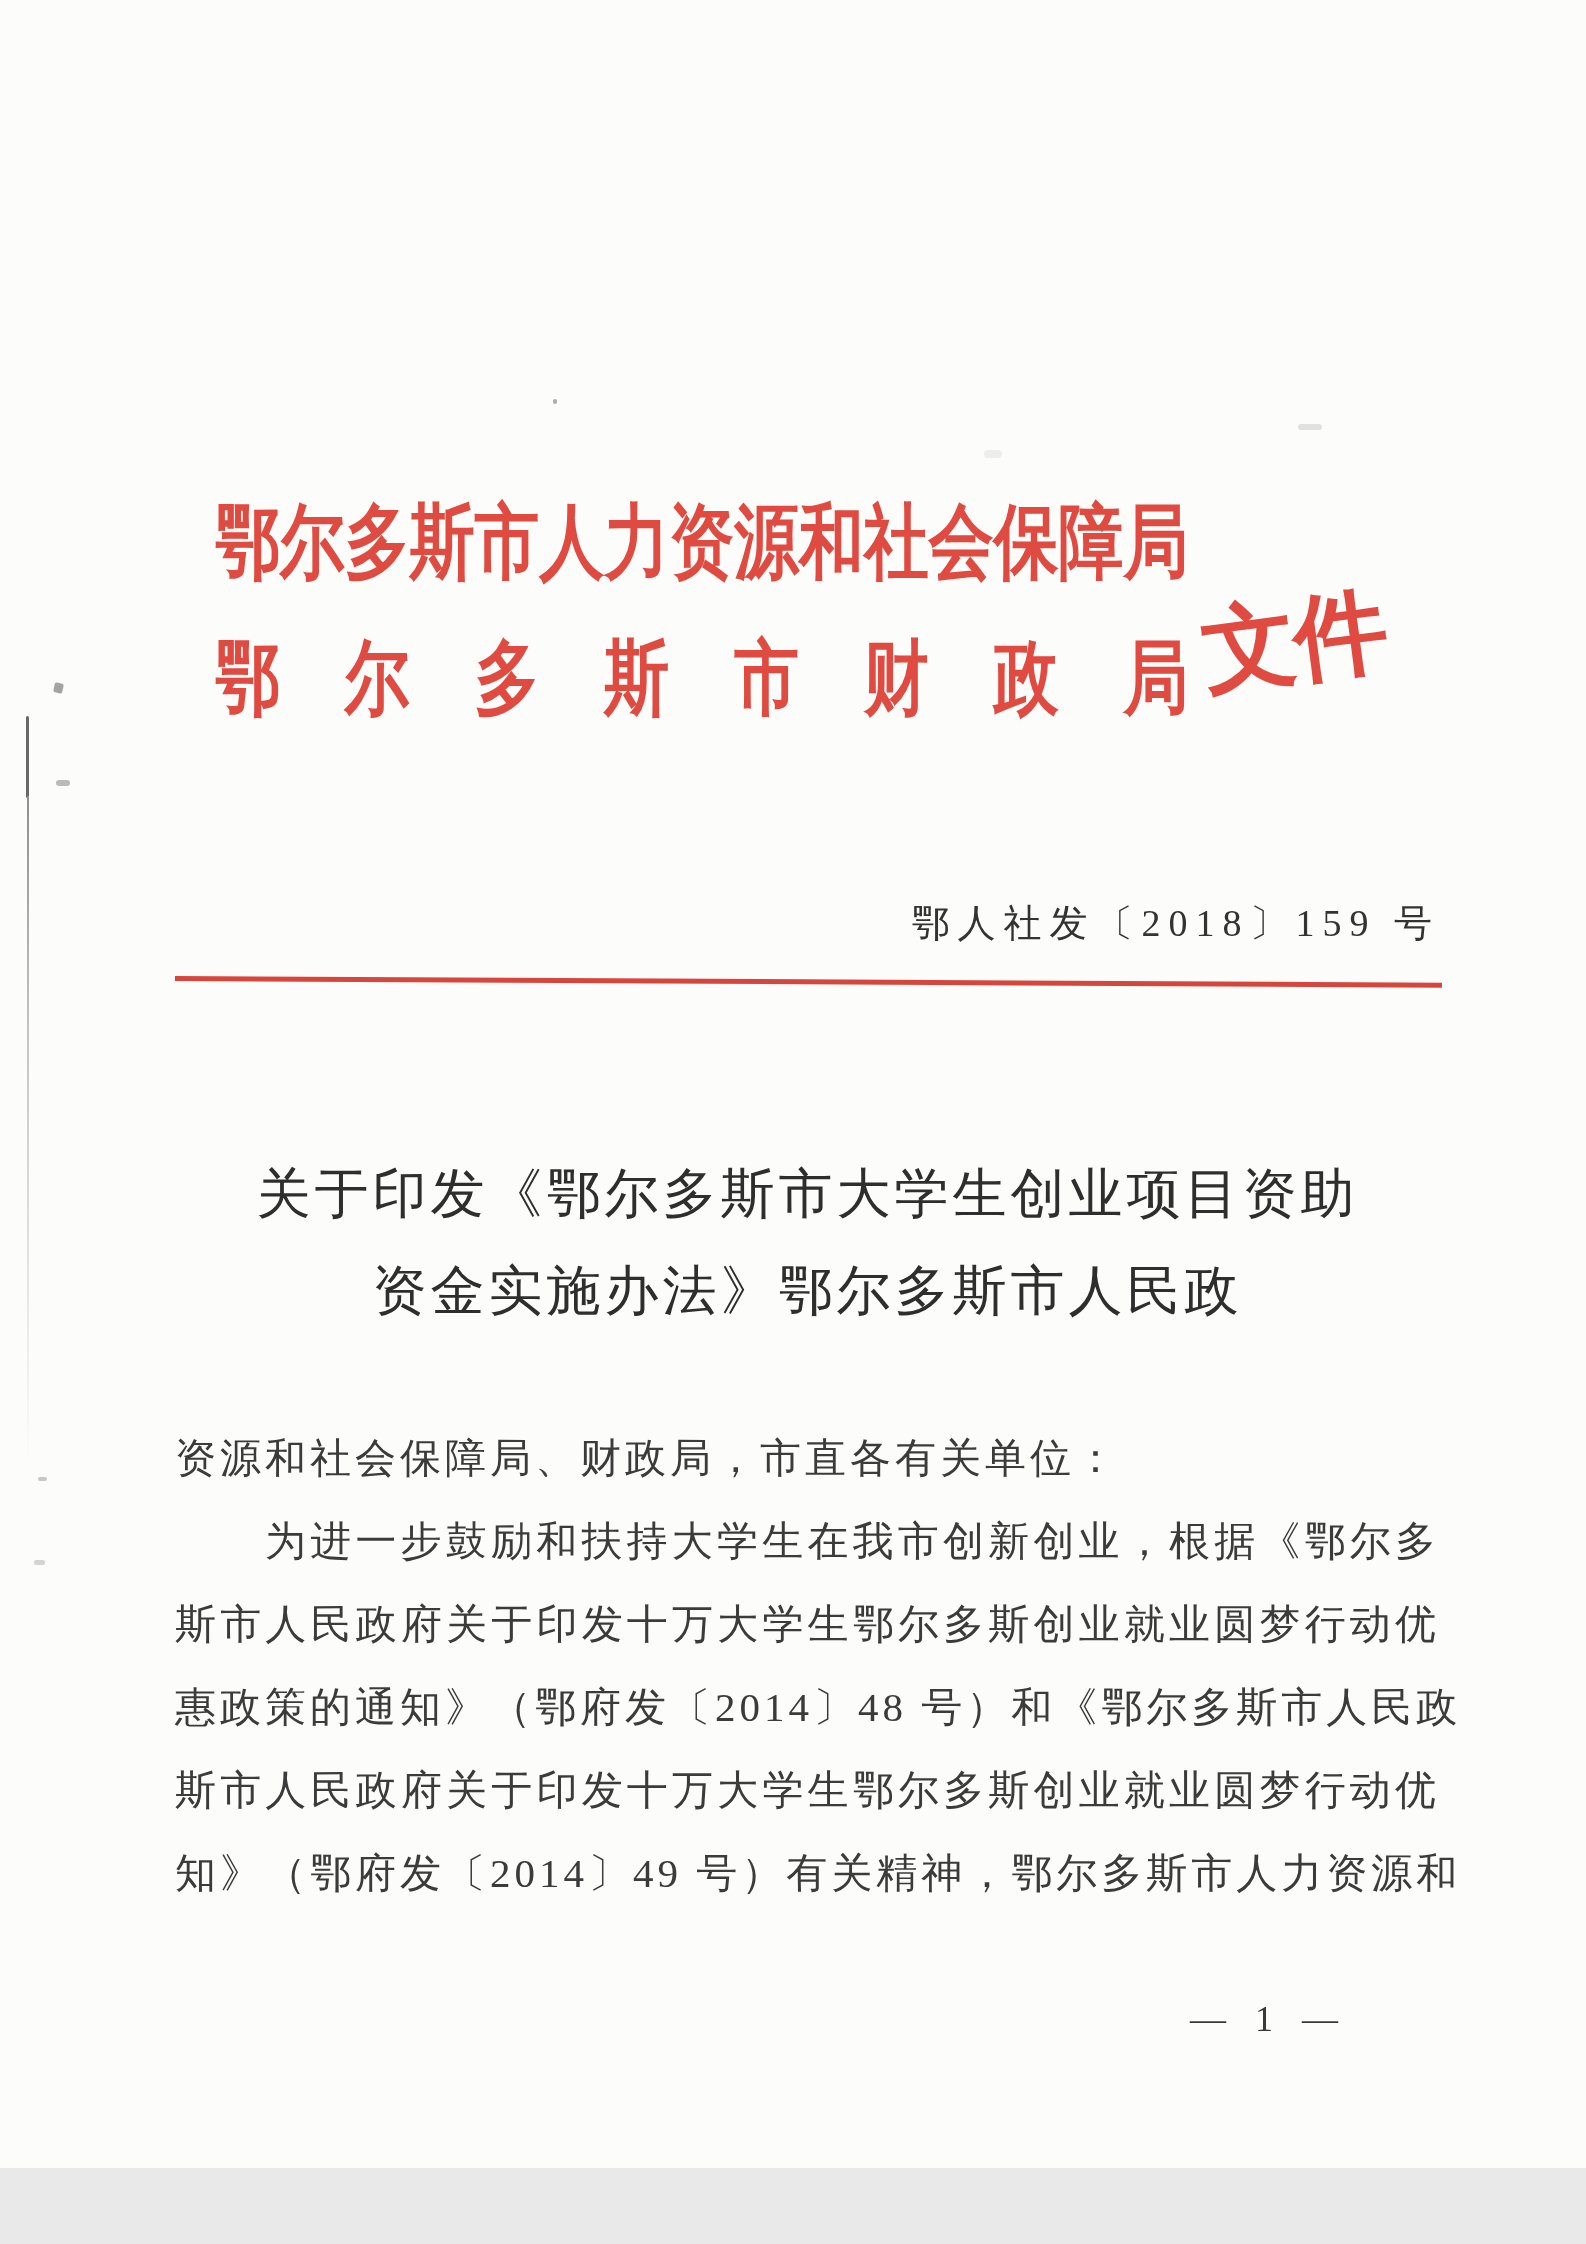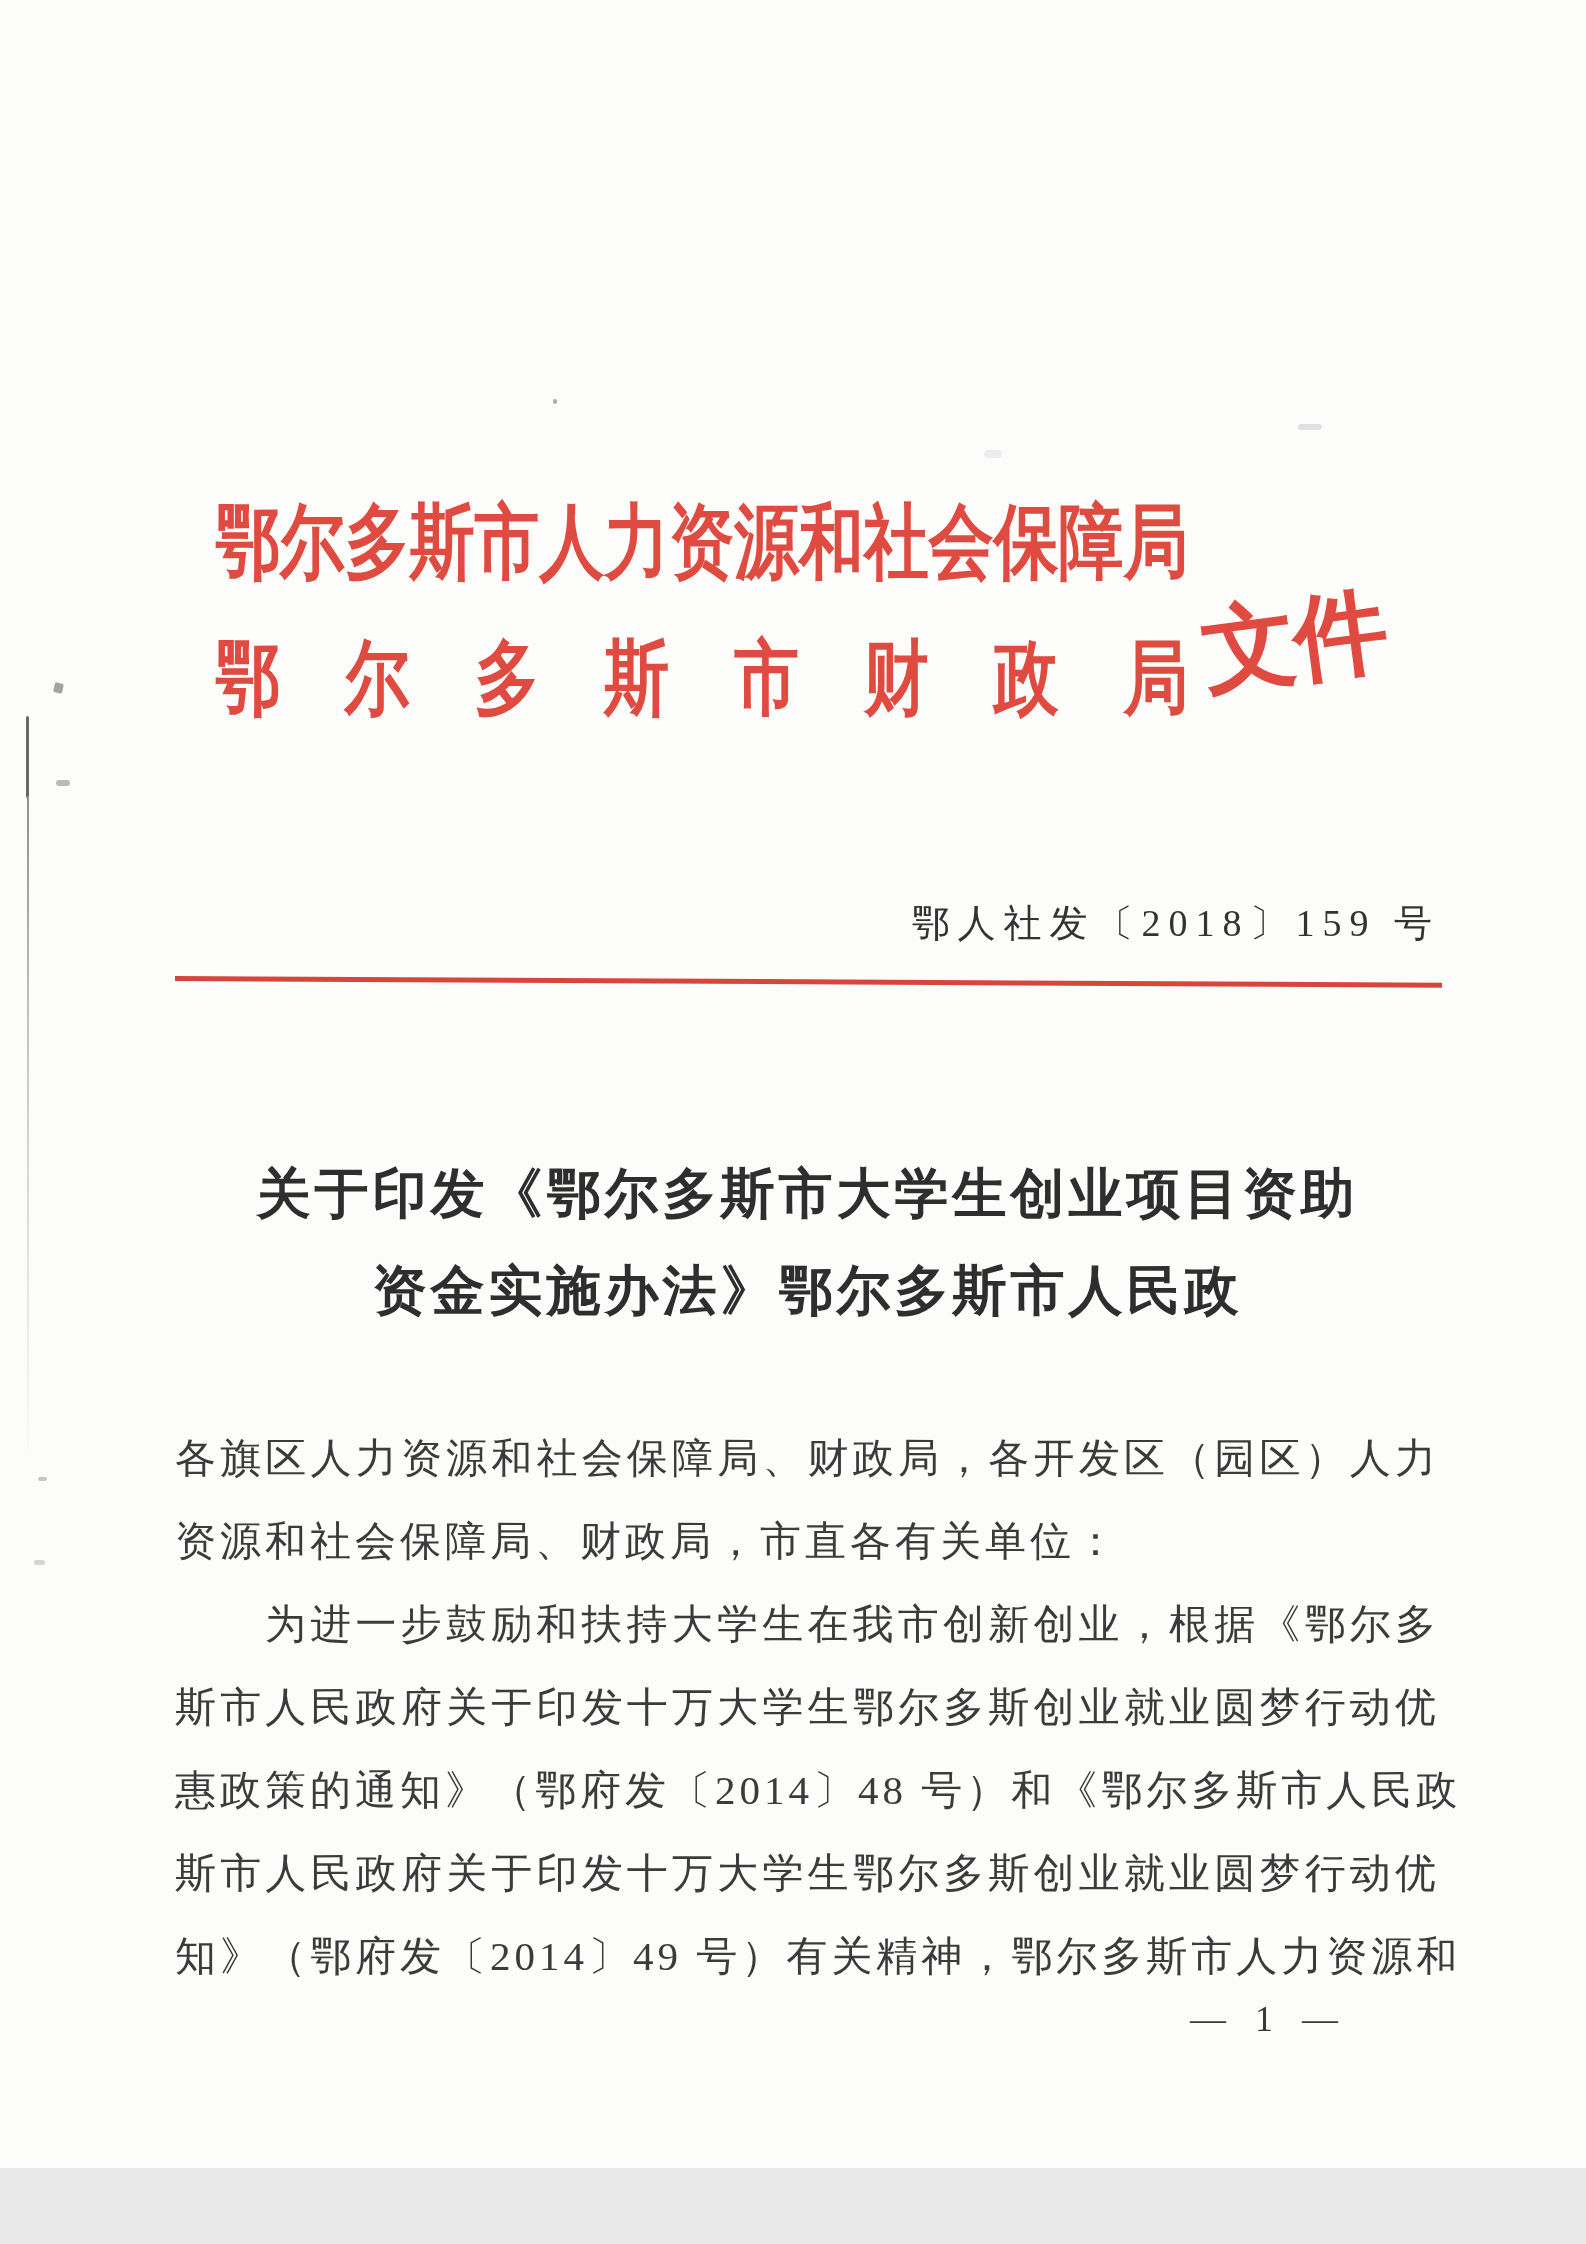--- a/index.html
+++ b/index.html
@@ -58,21 +58,21 @@
     position:absolute;left:175px;top:976px;width:1267px;height:5px;
     background:var(--rule-red);
     transform:rotate(0.3deg);
     transform-origin:left center;
   }
 
   
   .title-block{
     position:absolute;left:175px;top:1146px;width:1265px;
     text-align:center;
-    font-size:54px;font-weight:700;color:var(--ink-dark);
+    font-size:54px;font-weight:400;color:var(--ink-dark);
     line-height:97px;
     letter-spacing:4px;
   }
 
   
   .body-block{
     position:absolute;left:175px;top:1417px;width:1265px;
     font-size:41px;color:var(--ink-body);
     line-height:83px;
     letter-spacing:4px;
@@ -122,21 +122,20 @@
   <div class="doc-number">鄂人社发〔2018〕159 号</div>
 
   <div class="red-rule"></div>
 
   <div class="title-block">
     <div>关于印发《鄂尔多斯市大学生创业项目资助</div>
     <div>资金实施办法》鄂尔多斯市人民政</div>
   </div>
 
   <div class="body-block">
-    <div class="body-line">各旗区人力资源和社会保障局、财政局，各开发区（园区）人力</div>
     <div class="body-line align-left">资源和社会保障局、财政局，市直各有关单位：</div>
     <div class="body-line indent">为进一步鼓励和扶持大学生在我市创新创业，根据《鄂尔多</div>
     <div class="body-line">斯市人民政府关于印发十万大学生鄂尔多斯创业就业圆梦行动优</div>
     <div class="body-line">惠政策的通知》（鄂府发〔2014〕48 号）和《鄂尔多斯市人民政</div>
     <div class="body-line">斯市人民政府关于印发十万大学生鄂尔多斯创业就业圆梦行动优</div>
     <div class="body-line">知》（鄂府发〔2014〕49 号）有关精神，鄂尔多斯市人力资源和</div>
   </div>
 
   <div class="page-number">— 1 —</div>
 

